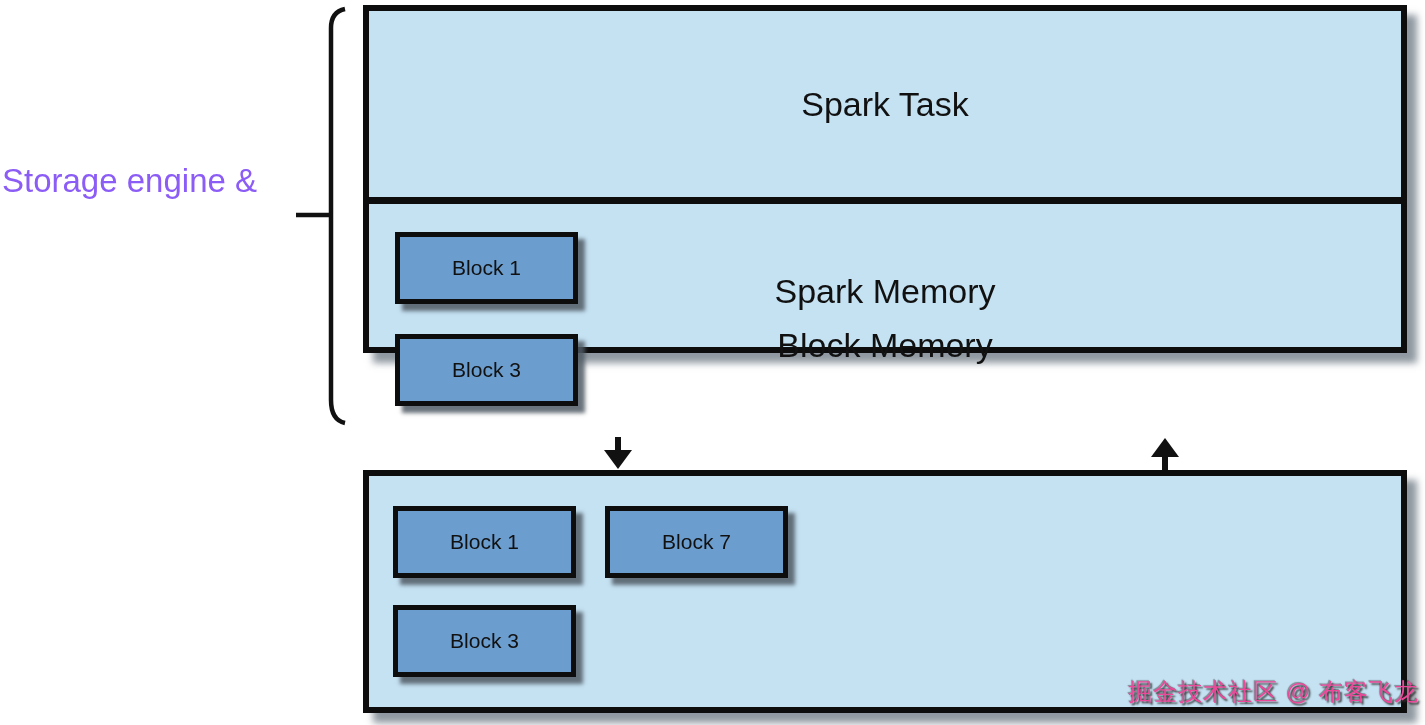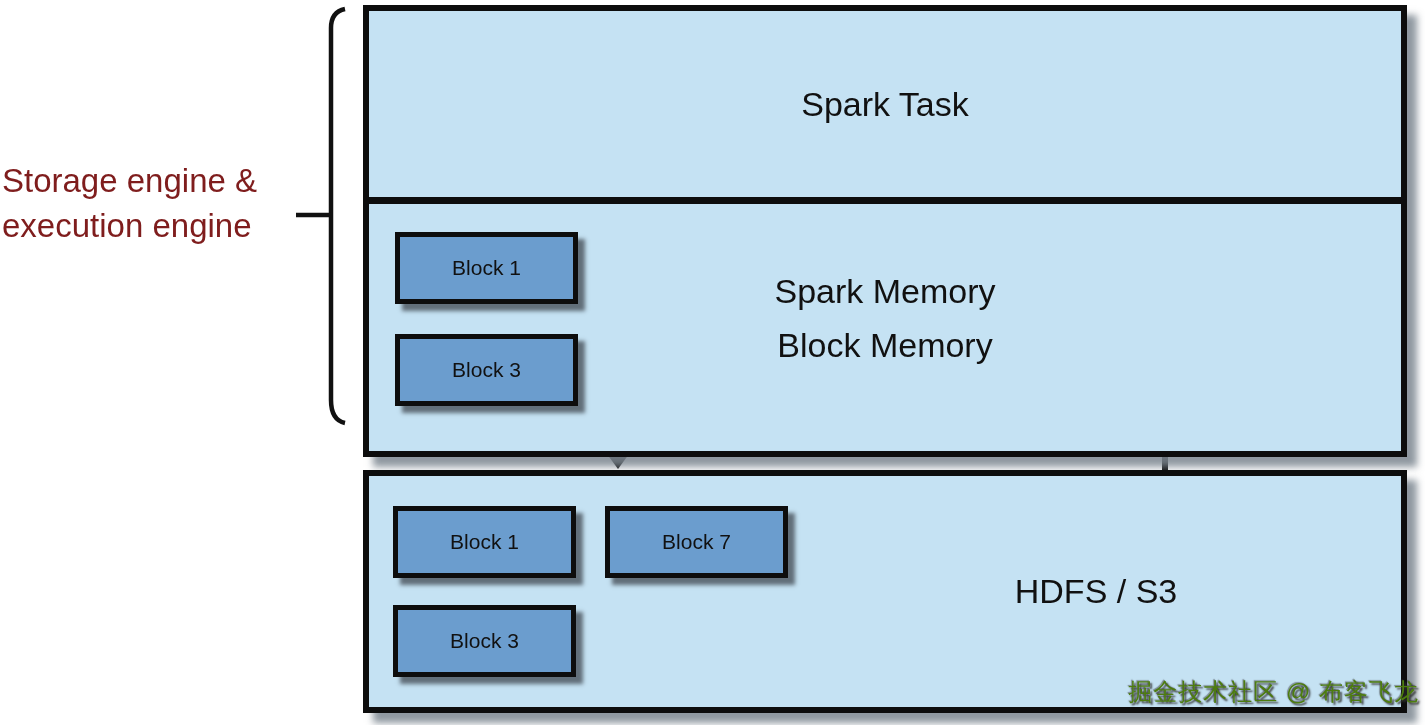--- a/index.html
+++ b/index.html
@@ -13,34 +13,34 @@
     width:1425px;height:725px;position:relative;overflow:hidden;
     background:#ffffff;
     font-family:"Liberation Sans", sans-serif;
     color:var(--text-color);
   }
   .abs{position:absolute;}
 
   
   .annotation{
     left:2px;top:158px;width:310px;
-    font-size:33px;line-height:45px;color:#7f1d1d;
+    font-size:33px;line-height:45px;color:#8b5cf6;
   }
 
   
   .overlay{left:0;top:0;width:1425px;height:725px;pointer-events:none;}
 
   
   .panel{
     background:var(--panel-fill);
     border:6px solid var(--border-color);
     box-shadow:10px 10px 7px rgba(125,135,145,0.85);
     box-sizing:border-box;
   }
-  .executor{left:363px;top:5px;width:1044px;height:452px;}
+  .executor{left:363px;top:5px;width:1044px;height:348px;}
   .storage{left:363px;top:470px;width:1044px;height:243px;}
 
   .task-section{
     height:186px;border-bottom:7px solid var(--border-color);
     display:flex;align-items:center;justify-content:center;
     font-size:34px;
   }
   .memory-section{position:relative;height:227px;}
   .memory-label{
     position:absolute;inset:0;
@@ -64,31 +64,30 @@
     column-gap:29px;row-gap:27px;
   }
   .hdfs-label{
     position:absolute;left:430px;right:8px;top:0;bottom:0;
     display:flex;align-items:center;justify-content:center;
     font-size:34px;
   }
 
   .watermark{
     right:6px;top:676px;
-    font-size:24px;color:#4d7c0f;
+    font-size:24px;color:#ec4899;
     text-shadow:2px 2px 2px rgba(45,45,45,0.95), -1px -1px 1px rgba(45,45,45,0.5);
     letter-spacing:1px;
   }
 </style>
 </head>
 <body>
 
 <div class="abs annotation">
   <div>Storage engine &amp;</div>
-  <div>execution engine</div>
 </div>
 
 <svg class="abs overlay" width="1425" height="725" viewBox="0 0 1425 725">
   <path d="M345,9 Q331,12 331,28 L331,400 Q331,420 345,423" fill="none" stroke="#111" stroke-width="4.5"></path>
   <line x1="296" y1="215" x2="331" y2="215" stroke="#111" stroke-width="4.5"></line>
 
   <g>
     <line x1="618" y1="437" x2="618" y2="452" stroke="#111" stroke-width="6"></line>
     <polygon points="604,450 632,450 618,469" fill="#111"></polygon>
   </g>
@@ -113,16 +112,15 @@
     </div>
   </div>
 </div>
 
 <div class="abs panel storage">
   <div class="storage-blocks">
     <div class="block">Block 1</div>
     <div class="block">Block 7</div>
     <div class="block">Block 3</div>
   </div>
-  <div class="hdfs-label">HDFS / S3</div>
 </div>
 
 <div class="abs watermark">掘金技术社区 @ 布客飞龙</div>
 
 </body></html>

